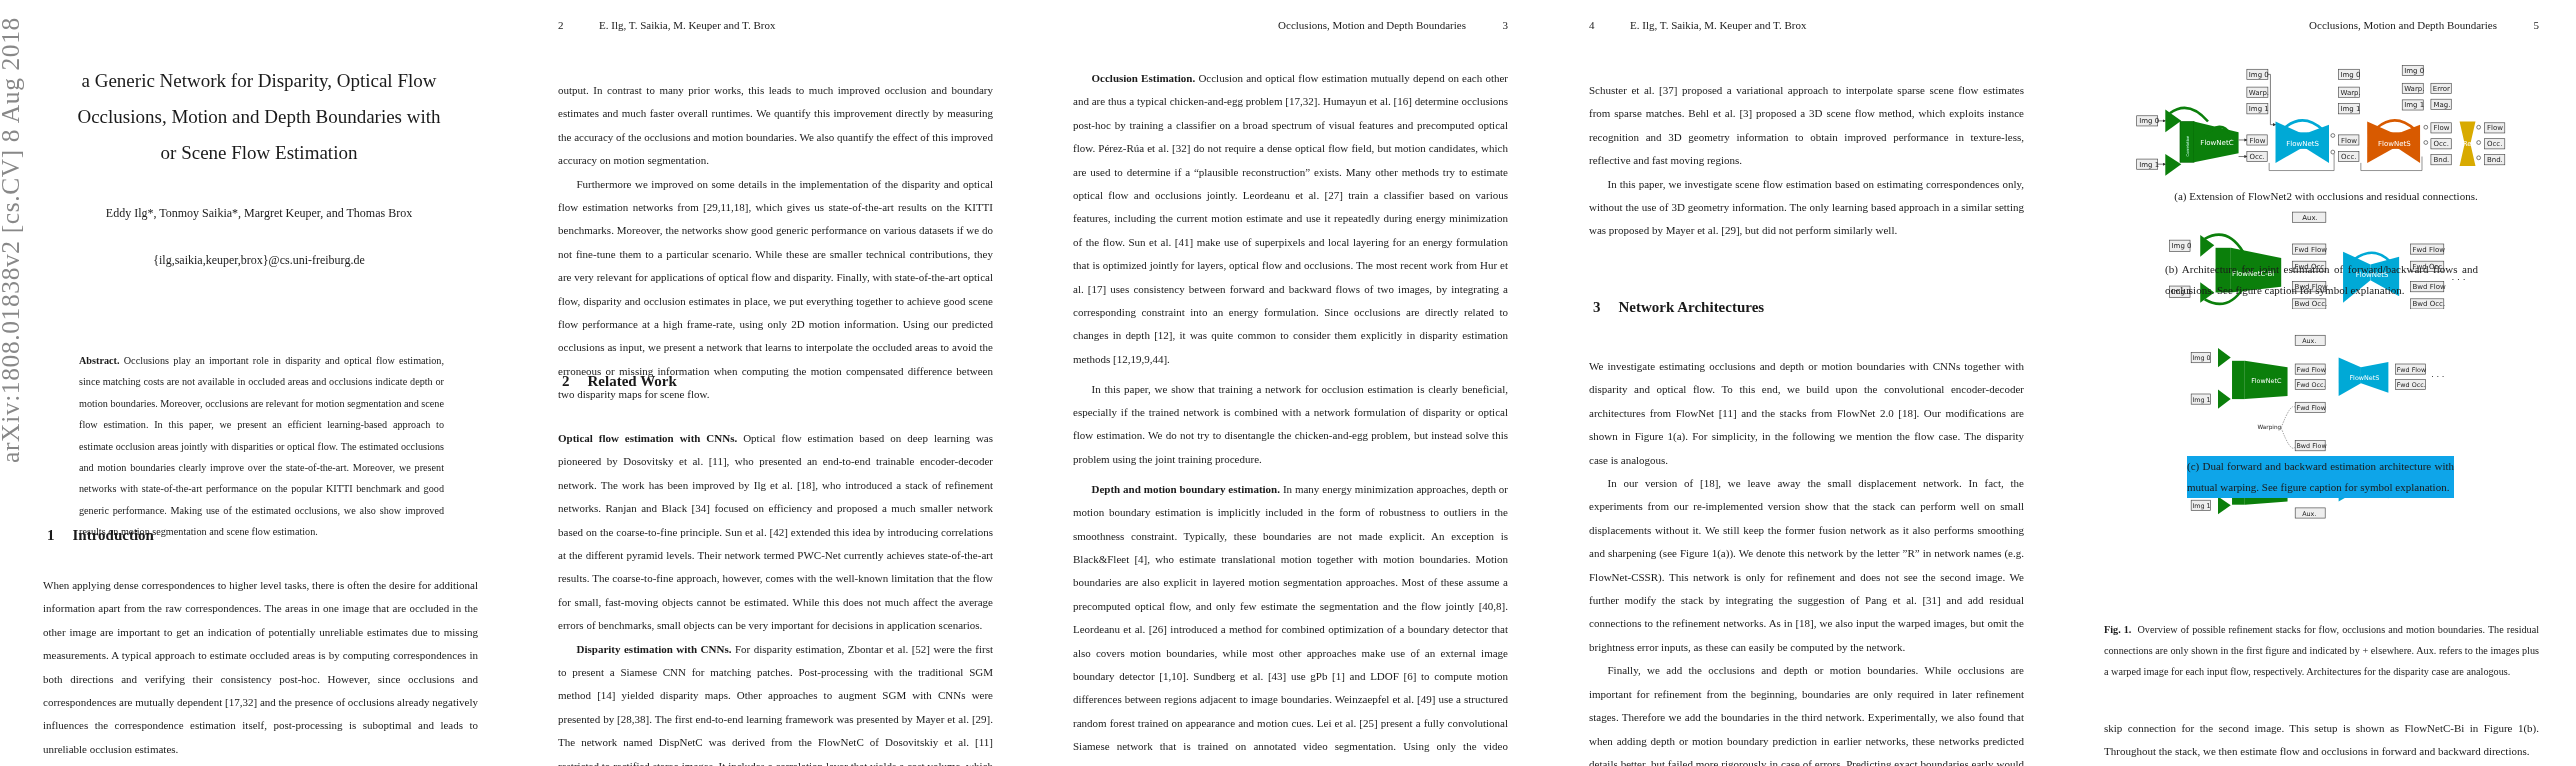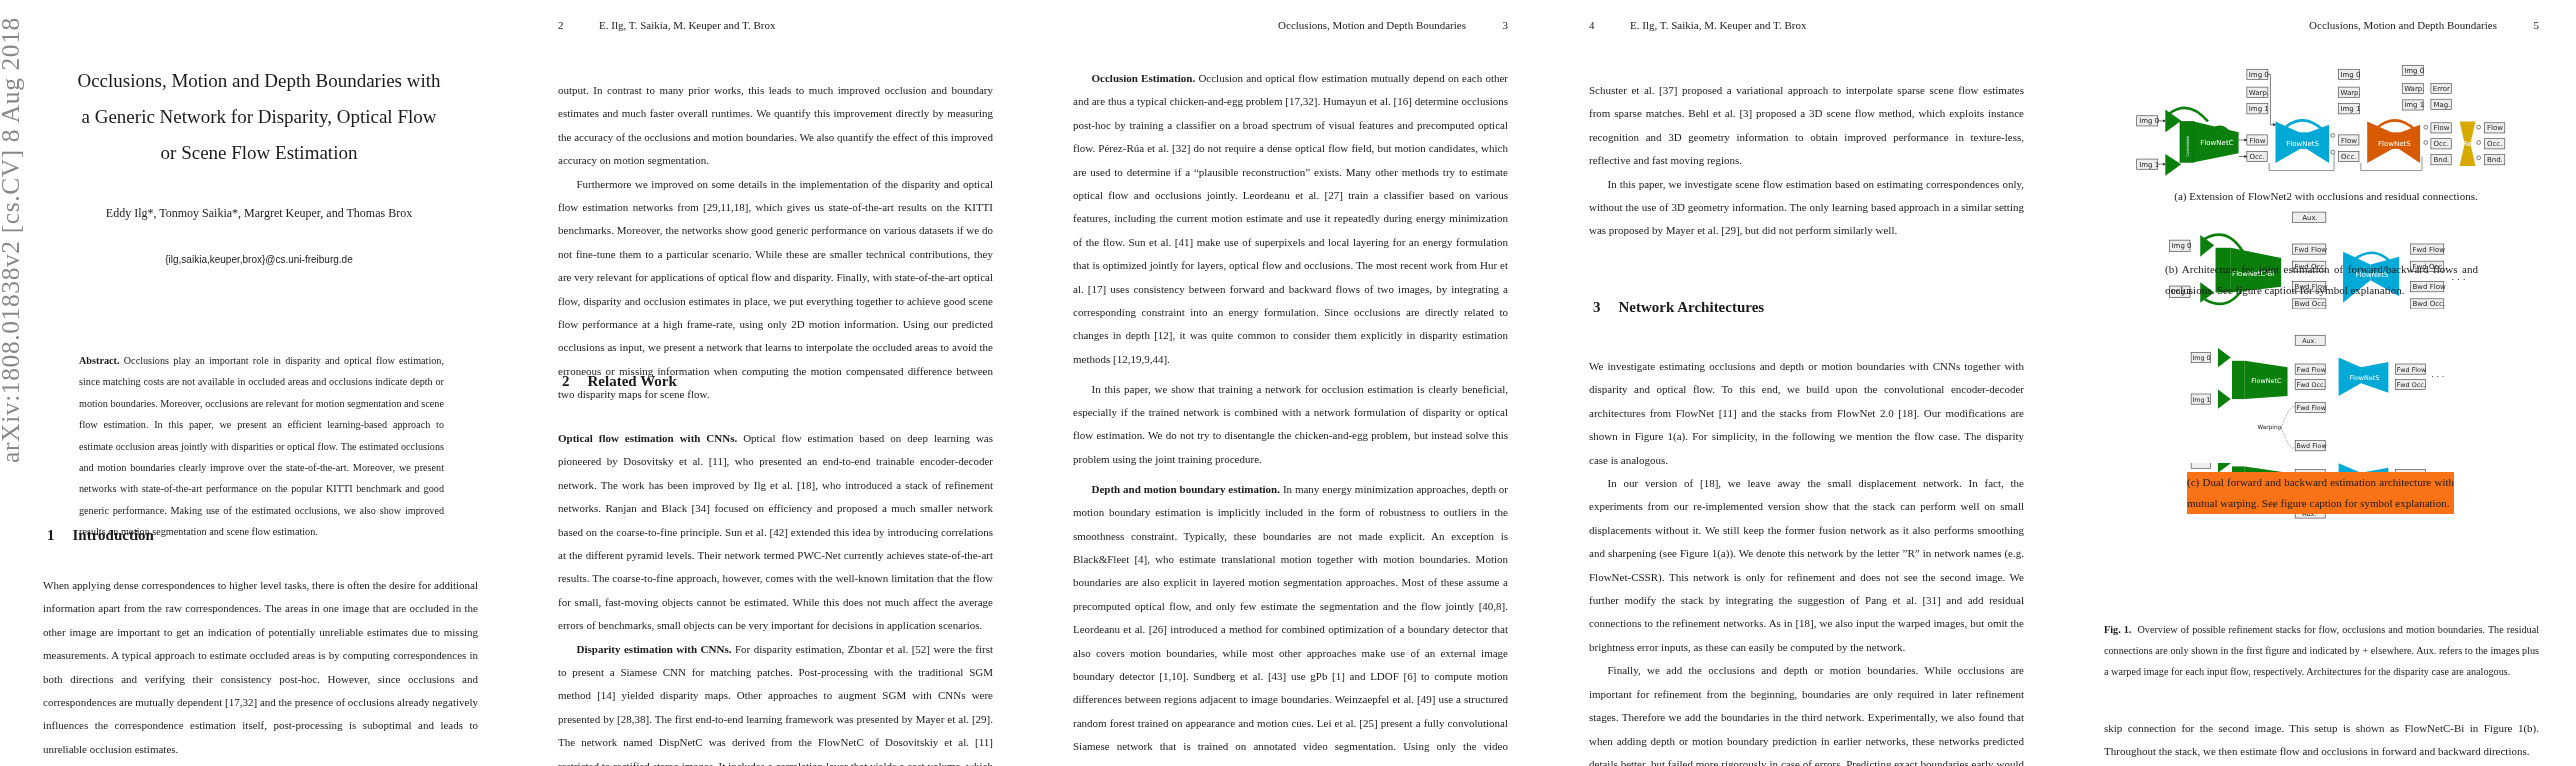--- a/index.html
+++ b/index.html
@@ -10,38 +10,38 @@
   .col p{margin:0;text-indent:18.5px;}
   .col p.noind{text-indent:0;margin-top:12px;}
   .col p.gap{margin-top:6.4px;font-family:Liberation Serif, serif;}
   .runhead{position:absolute;top:19px;left:43px;width:435px;font-size:11px;}
   .runhead .num{position:absolute;}
   .runhead.even .num{left:0}.runhead.even .txt{position:absolute;left:41px}
   .runhead.odd .num{right:0}.runhead.odd .txt{position:absolute;right:42px}
   .title{position:absolute;top:63px;left:45px;width:428px;text-align:center;font-size:19px;line-height:36px;}
   .authors{position:absolute;top:206px;left:45px;width:428px;text-align:center;font-size:12px;}
   .affil{position:absolute;top:250px;left:45px;width:428px;text-align:center;font-size:11px;line-height:20.4px;}
-  .mono{font-family:Liberation Sans, sans-serif;font-size:10px;text-align:center;}
+  .mono{font-family:Liberation Serif, serif;font-size:12px;text-align:center;}
   .abstract{position:absolute;top:350px;left:79px;width:365px;font-size:10.2px;line-height:21.4px;text-align:justify;}
   .arxiv{position:absolute;left:-308px;top:225px;width:638px;transform:rotate(-90deg);transform-origin:center;font-size:25.5px;color:#888;letter-spacing:0.6px;white-space:nowrap;text-align:center;font-family:"Liberation Serif",serif;}
   h2.sec{position:absolute;left:43px;font-size:15px;font-weight:bold;margin:4px;}
   h2.sec .n{display:inline-block;width:25.5px;}
   .bold{font-weight:bold;}
   
   .fig{position:absolute;left:0;width:515px;}
   .cap{position:absolute;font-size:11px;line-height:21px;text-align:justify;}
 </style>
 </head>
 <body>
 
 <div class="page p1">
   <div class="arxiv">arXiv:1808.01838v2  [cs.CV]  8 Aug 2018</div>
   <div class="title">
+    <div>a Generic Network for Disparity, Optical Flow</div>
     <div>Occlusions, Motion and Depth Boundaries with</div>
-    <div>a Generic Network for Disparity, Optical Flow</div>
     <div>or Scene Flow Estimation</div>
   </div>
   <div class="authors">Eddy Ilg*, Tonmoy Saikia*, Margret Keuper, and Thomas Brox</div>
   <div class="affil">
     <div class="mono">{ilg,saikia,keuper,brox}@cs.uni-freiburg.de</div>
   </div>
   <div class="abstract">
     <span class="bold">Abstract.</span>
     <span>Occlusions play an important role in disparity and optical flow estimation, since matching costs are not available in occluded areas and occlusions indicate depth or motion boundaries. Moreover, occlusions are relevant for motion segmentation and scene flow estimation. In this paper, we present an efficient learning-based approach to estimate occlusion areas jointly with disparities or optical flow. The estimated occlusions and motion boundaries clearly improve over the state-of-the-art. Moreover, we present networks with state-of-the-art performance on the popular KITTI benchmark and good generic performance. Making use of the estimated occlusions, we also show improved results on motion segmentation and scene flow estimation.</span>
   </div>
@@ -321,21 +321,21 @@
       <rect x="524" y="10" width="47" height="16" fill="#eee" stroke="#444"></rect>
         <text x="526" y="22">Bwd Occ.</text>
       <rect x="524" y="34" width="47" height="16" fill="#eee" stroke="#444"></rect>
         <text x="526" y="46">Bwd Flow</text>
       <text x="580" y="30" font-size="13">. . .</text>
       <rect x="367" y="70" width="47" height="16" fill="#eee" stroke="#444"></rect>
         <text x="378" y="82">Aux.</text>
     </g>
   </svg>
 
-  <div class="cap" style="top:472px;left:126px;width:267px;background:#f97316">(c) Dual forward and backward estimation architecture with mutual warping. See figure caption for symbol explanation.</div>
+  <div class="cap" style="top:456px;left:126px;width:267px;background:#0ea5e9">(c) Dual forward and backward estimation architecture with mutual warping. See figure caption for symbol explanation.</div>
 
   <div class="cap" style="top:619px;left:43px;width:435px;font-size:10.2px;line-height:21px">
     <span class="bold">Fig. 1.</span>&nbsp;
     <span>Overview of possible refinement stacks for flow, occlusions and motion boundaries. The residual connections are only shown in the first figure and indicated by + elsewhere. Aux. refers to the images plus a warped image for each input flow, respectively. Architectures for the disparity case are analogous.</span>
   </div>
   <div class="col" style="top:705px">
     <p class="noind">skip connection for the second image. This setup is shown as FlowNetC-Bi in Figure  1(b). Throughout the stack, we then estimate flow and occlusions in forward and backward directions.</p>
   </div>
 </div>
 

